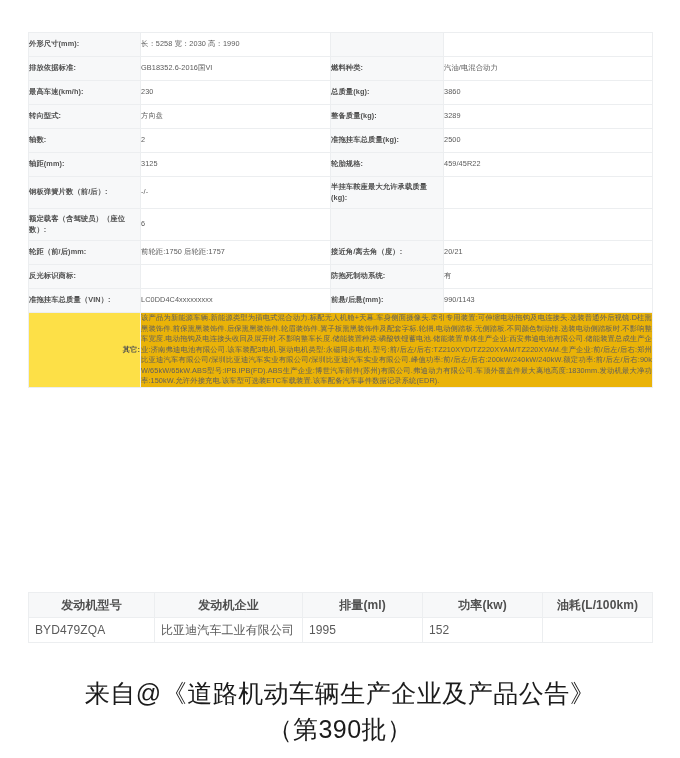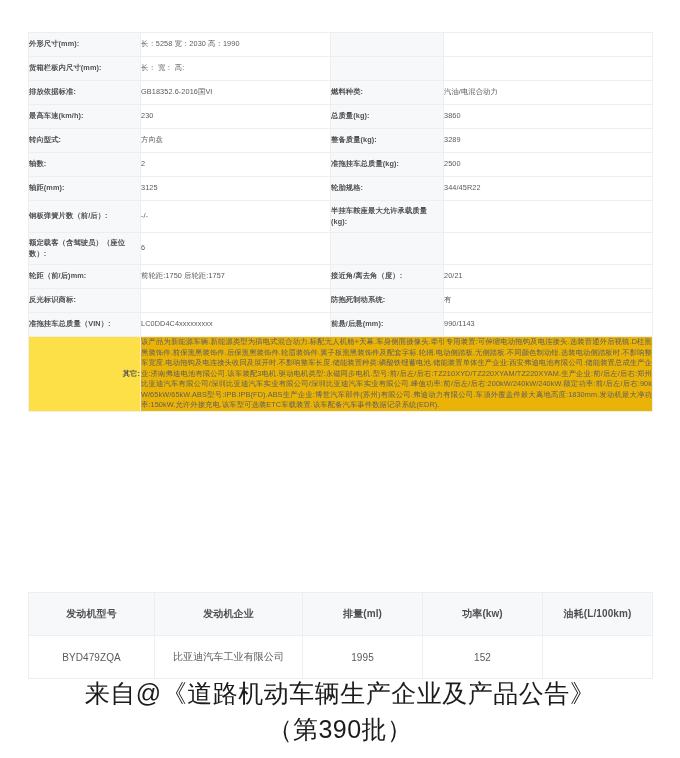--- a/index.html
+++ b/index.html
@@ -83,37 +83,37 @@
     position: absolute;
     left: 28px;
     top: 592px;
     width: 624px;
     border-collapse: collapse;
     table-layout: fixed;
     background: #ffffff;
   }
   .engine-table th, .engine-table td {
     border: 1px solid #eceef0;
-    font-size: 10px;
+    font-size: 12px;
     font-weight: normal;
     letter-spacing: 0.1px;
     height: 24px;
-    padding: 9px 6px;
+    padding: 0 6px;
     vertical-align: middle;
   }
   .engine-table th {
     background: #f7f8f9;
     color: #4f4f4f;
     font-weight: bold;
     text-align: center;
   }
   .engine-table td {
     background: #ffffff;
     color: #5a5a5a;
-    text-align: center;
+    text-align: left;
   }
   .eng-c0 { width: 126px; }
   .eng-c1 { width: 148px; }
   .eng-c2 { width: 120px; }
   .eng-c3 { width: 120px; }
   .eng-c4 { width: 110px; }
 
   
   .footer {
     position: absolute;
@@ -148,26 +148,20 @@
         <col class="col-v2">
     </colgroup>
     <tbody>
       <tr>
         <td class="lbl">外形尺寸(mm):</td>
         <td class="val">长：5258 宽：2030 高：1990</td>
         <td class="lbl"></td>
         <td class="val"></td>
       </tr>
       <tr>
-        <td class="lbl">货箱栏板内尺寸(mm):</td>
-        <td class="val">长： 宽： 高:</td>
-        <td class="lbl"></td>
-        <td class="val"></td>
-      </tr>
-      <tr>
         <td class="lbl">排放依据标准:</td>
         <td class="val">GB18352.6-2016国VI</td>
         <td class="lbl">燃料种类:</td>
         <td class="val">汽油/电混合动力</td>
       </tr>
       <tr>
         <td class="lbl">最高车速(km/h):</td>
         <td class="val">230</td>
         <td class="lbl">总质量(kg):</td>
         <td class="val">3860</td>
@@ -181,21 +175,21 @@
       <tr>
         <td class="lbl">轴数:</td>
         <td class="val">2</td>
         <td class="lbl">准拖挂车总质量(kg):</td>
         <td class="val">2500</td>
       </tr>
       <tr>
         <td class="lbl">轴距(mm):</td>
         <td class="val">3125</td>
         <td class="lbl">轮胎规格:</td>
-        <td class="val">344/45R22</td>
+        <td class="val">459/45R22</td>
       </tr>
       <tr class="tall">
         <td class="lbl">钢板弹簧片数（前/后）:</td>
         <td class="val">-/-</td>
         <td class="lbl">半挂车鞍座最大允许承载质量(kg):</td>
         <td class="val"></td>
       </tr>
       <tr class="tall">
         <td class="lbl">额定载客（含驾驶员）（座位数）:</td>
         <td class="val">6</td>

